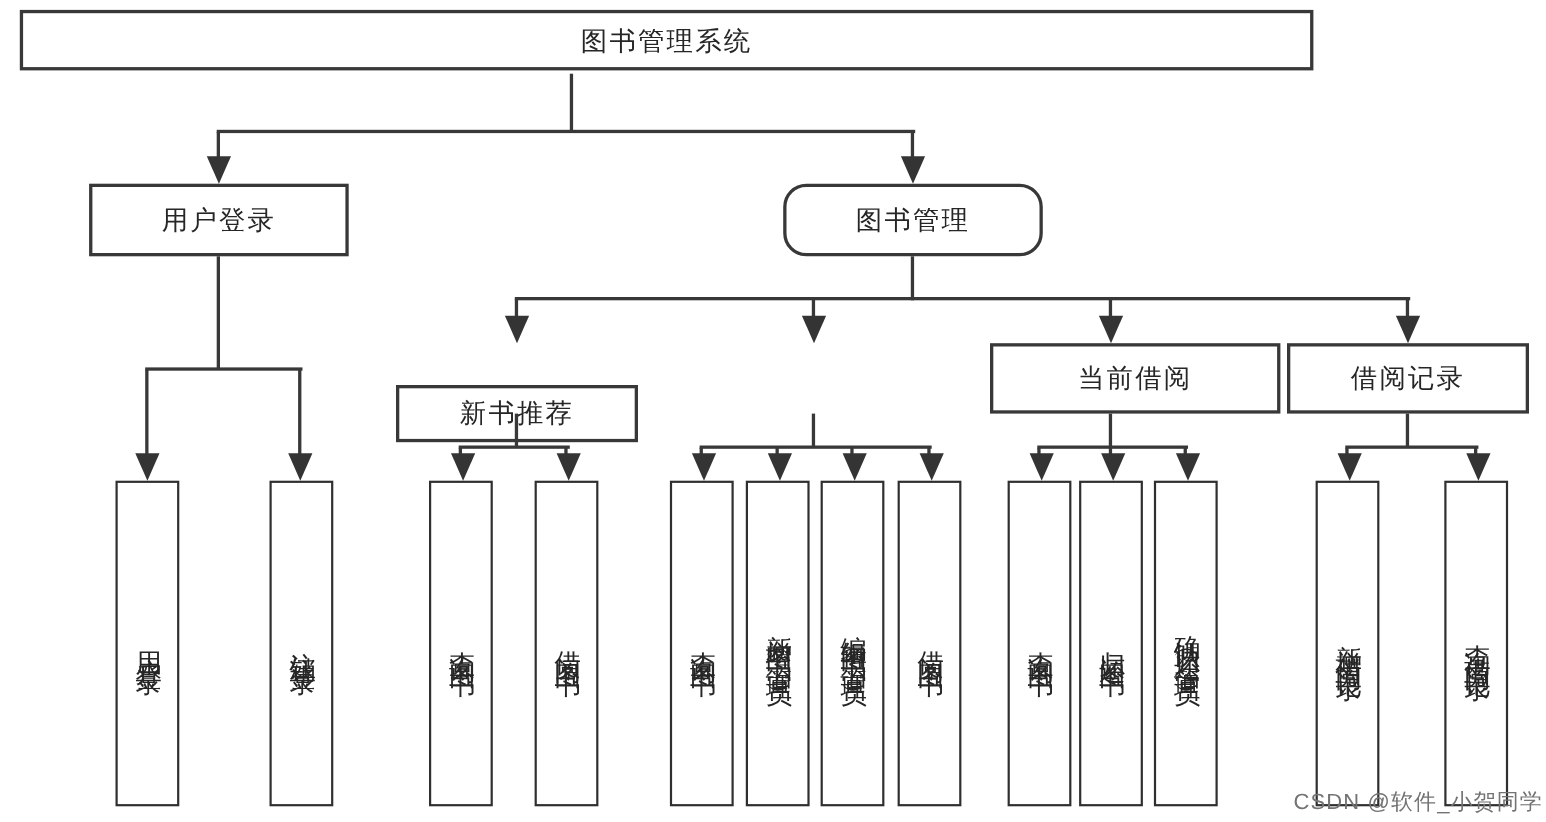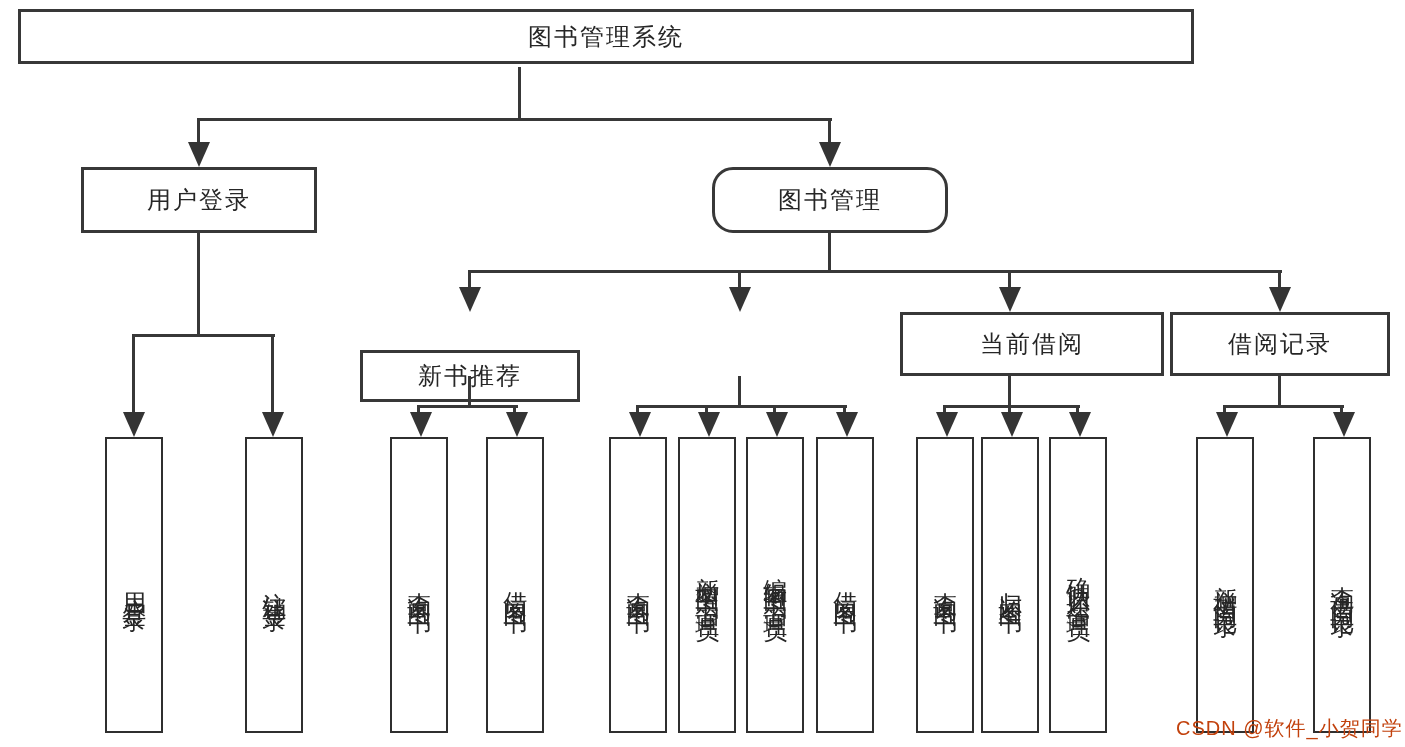--- a/index.html
+++ b/index.html
@@ -42,21 +42,21 @@
     position:absolute;
     width:0;height:0;
     border-left:11px solid transparent;
     border-right:11px solid transparent;
     border-top:25px solid #343434;
   }
   .watermark{
     position:absolute;
     left:1176px;top:715px;
     font-size:20px;
-    color:#c2410c;
+    color:#737373;
     letter-spacing:1px;
     white-space:nowrap;
   }
 </style>
 </head>
 <body>
 
 <div id="canvas">
 
   <div class="node" style="left:18px;top:9px;width:1176px;height:55px;">

